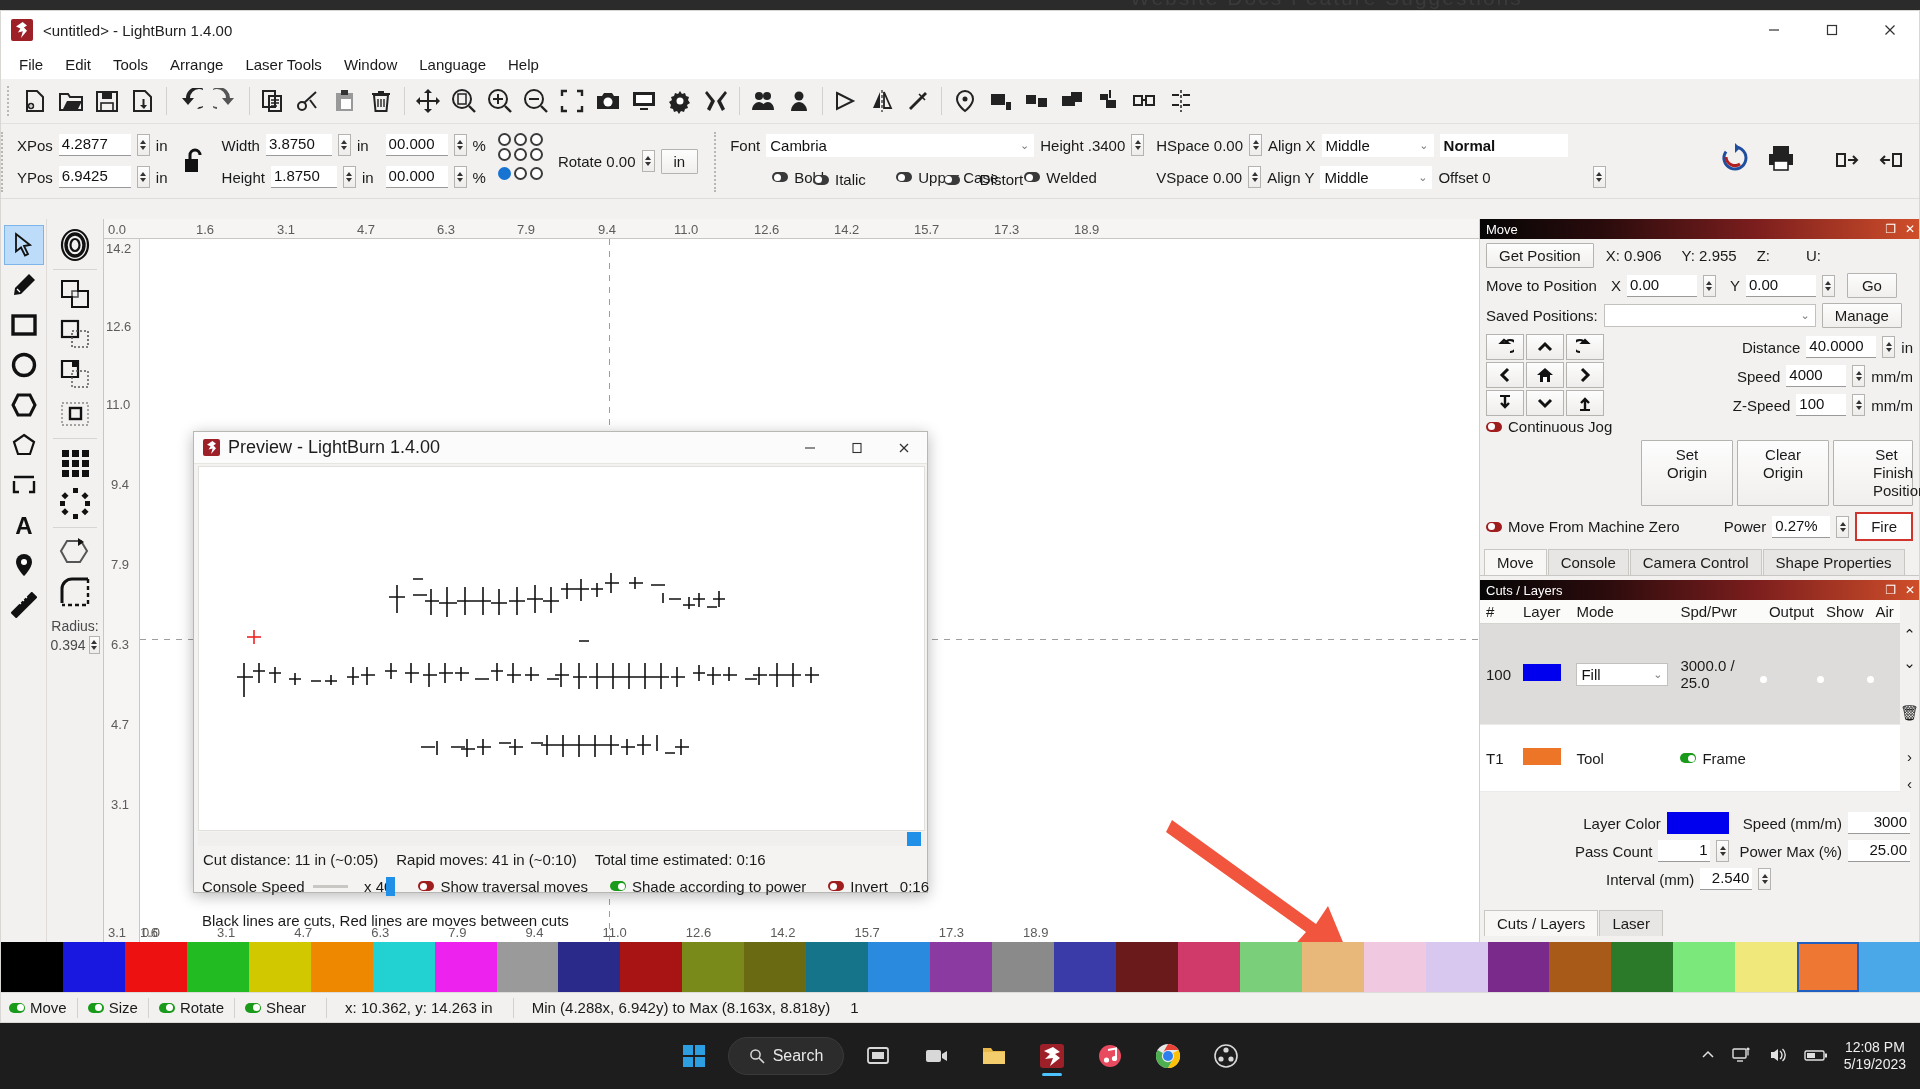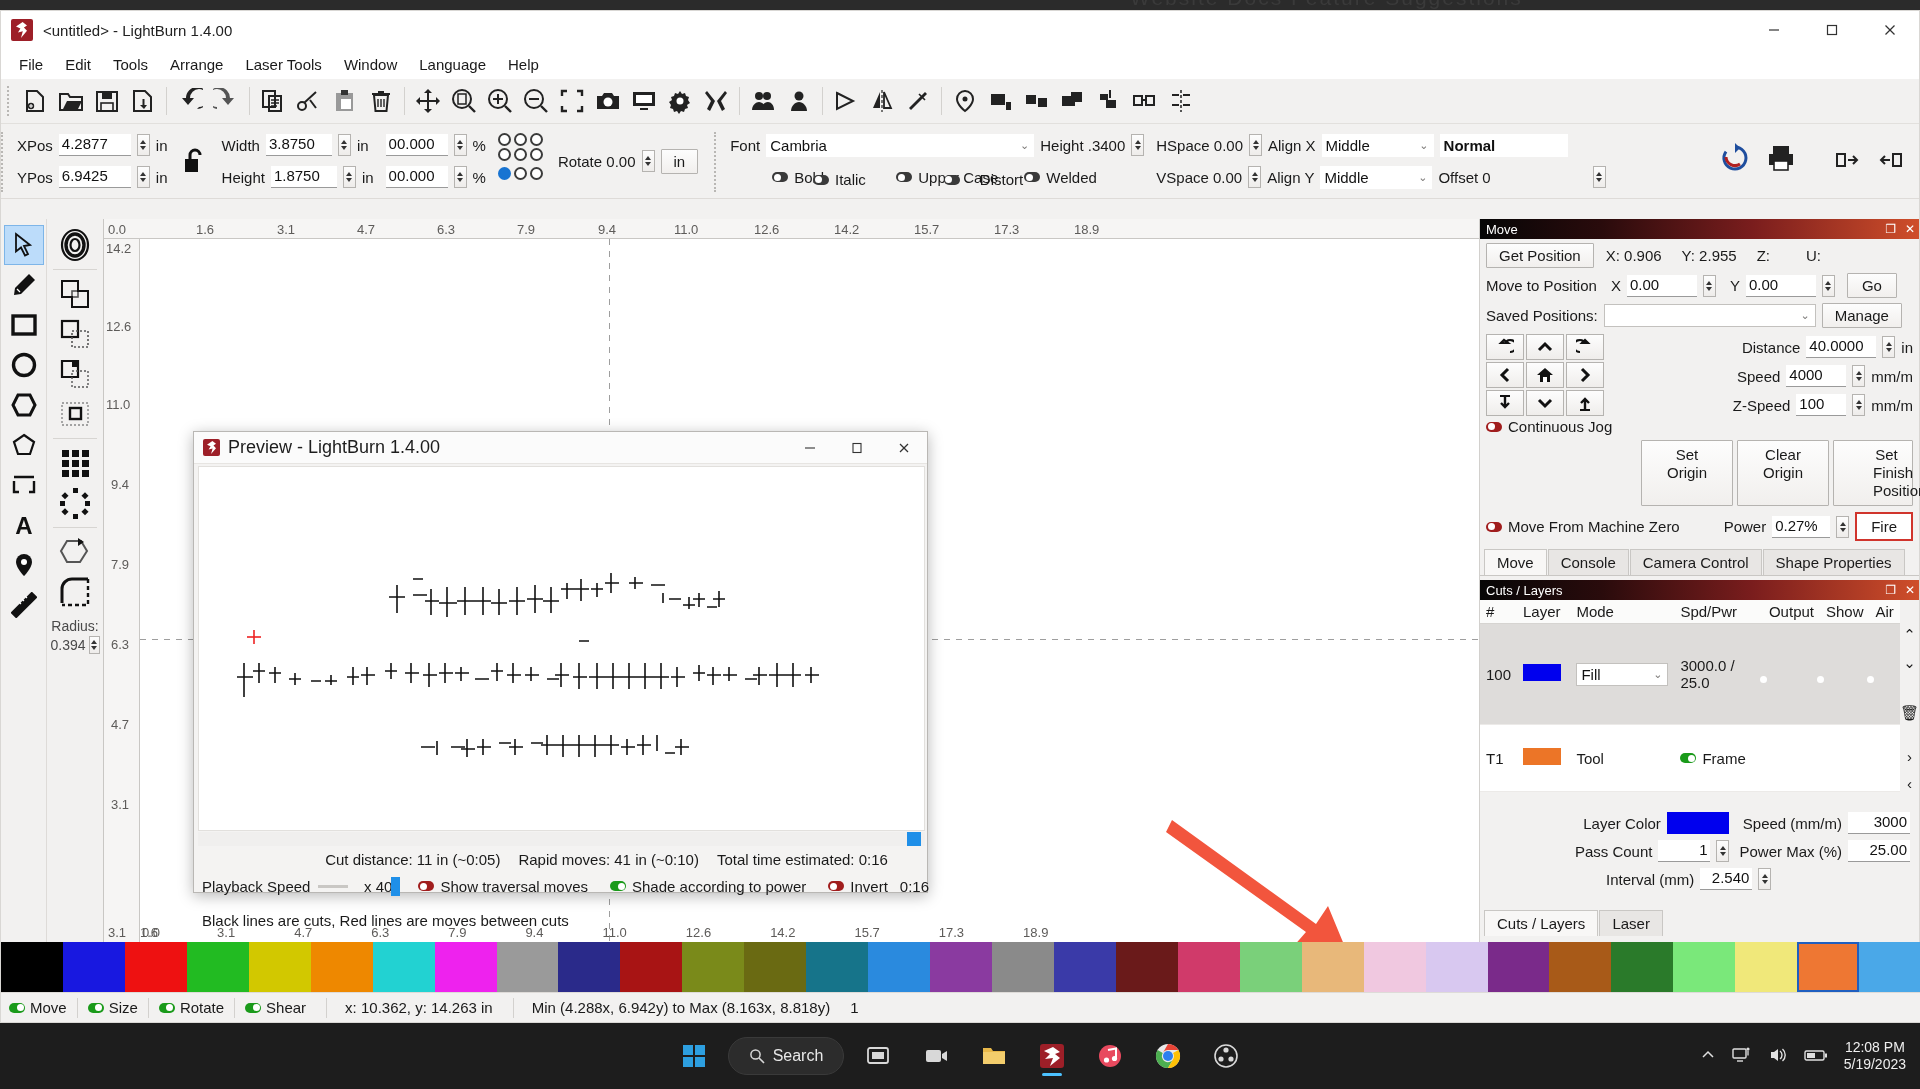--- a/index.html
+++ b/index.html
@@ -170,21 +170,21 @@
     position: absolute; left: 4px; top: 34px; width: 727px; height: 365px;
     background: #ffffff; border: 1px solid #e2e0dd;
   }
   .pv-scrollbar {
     position: absolute; left: 4px; top: 400px; width: 727px; height: 14px;
     background: #f0efee;
   }
   .pv-scroll-thumb { position: absolute; right: 4px; top: 0; width: 14px; height: 14px; background: #1f8fe8; }
   .pv-stats {
     position: absolute; left: 0; top: 414px; width: 735px; height: 26px;
-    display: flex; align-items: center; justify-content: center; font-size: 15px; color: #1a1a1a; margin-left: 45px;
+    display: flex; align-items: center; font-size: 15px; color: #1a1a1a;
   }
   .pv-stats span { margin: 0 9px; }
   .pv-controls {
     position: absolute; left: 0; top: 440px; width: 735px; height: 28px;
     display: flex; align-items: center; font-size: 15px; padding-left: 8px; gap: 8px;
   }
   .slider-track { width: 86px; height: 3px; background: #c9c7c4; position: relative; }
   .slider-thumb { position: absolute; left: 73px; top: -8px; width: 9px; height: 19px; background: #1f8fe8; }
   .pv-footer {
     position: absolute; left: 0; top: 468px; width: 735px; height: 40px;
@@ -983,21 +983,21 @@
           <div class="pv-scroll-thumb"></div>
         </div>
 
         <div class="pv-stats">
           <span>Cut distance: 11 in (~0:05)</span>
           <span>Rapid moves: 41 in (~0:10)</span>
           <span>Total time estimated: 0:16</span>
         </div>
 
         <div class="pv-controls">
-          <span class="lbl">Playback Speed</span>
+          <span class="lbl">Console Speed</span>
           <span class="slider-track">
               <span class="slider-thumb"></span>
             </span>
           <span class="lbl" style="margin-left:8px;">x 40</span>
           <span style="display:flex;align-items:center;gap:6px;margin-left:18px;">
             <span class="toggle red off">
                 <i></i>
               </span>
             <span class="lbl">Show traversal moves</span>
           </span>

